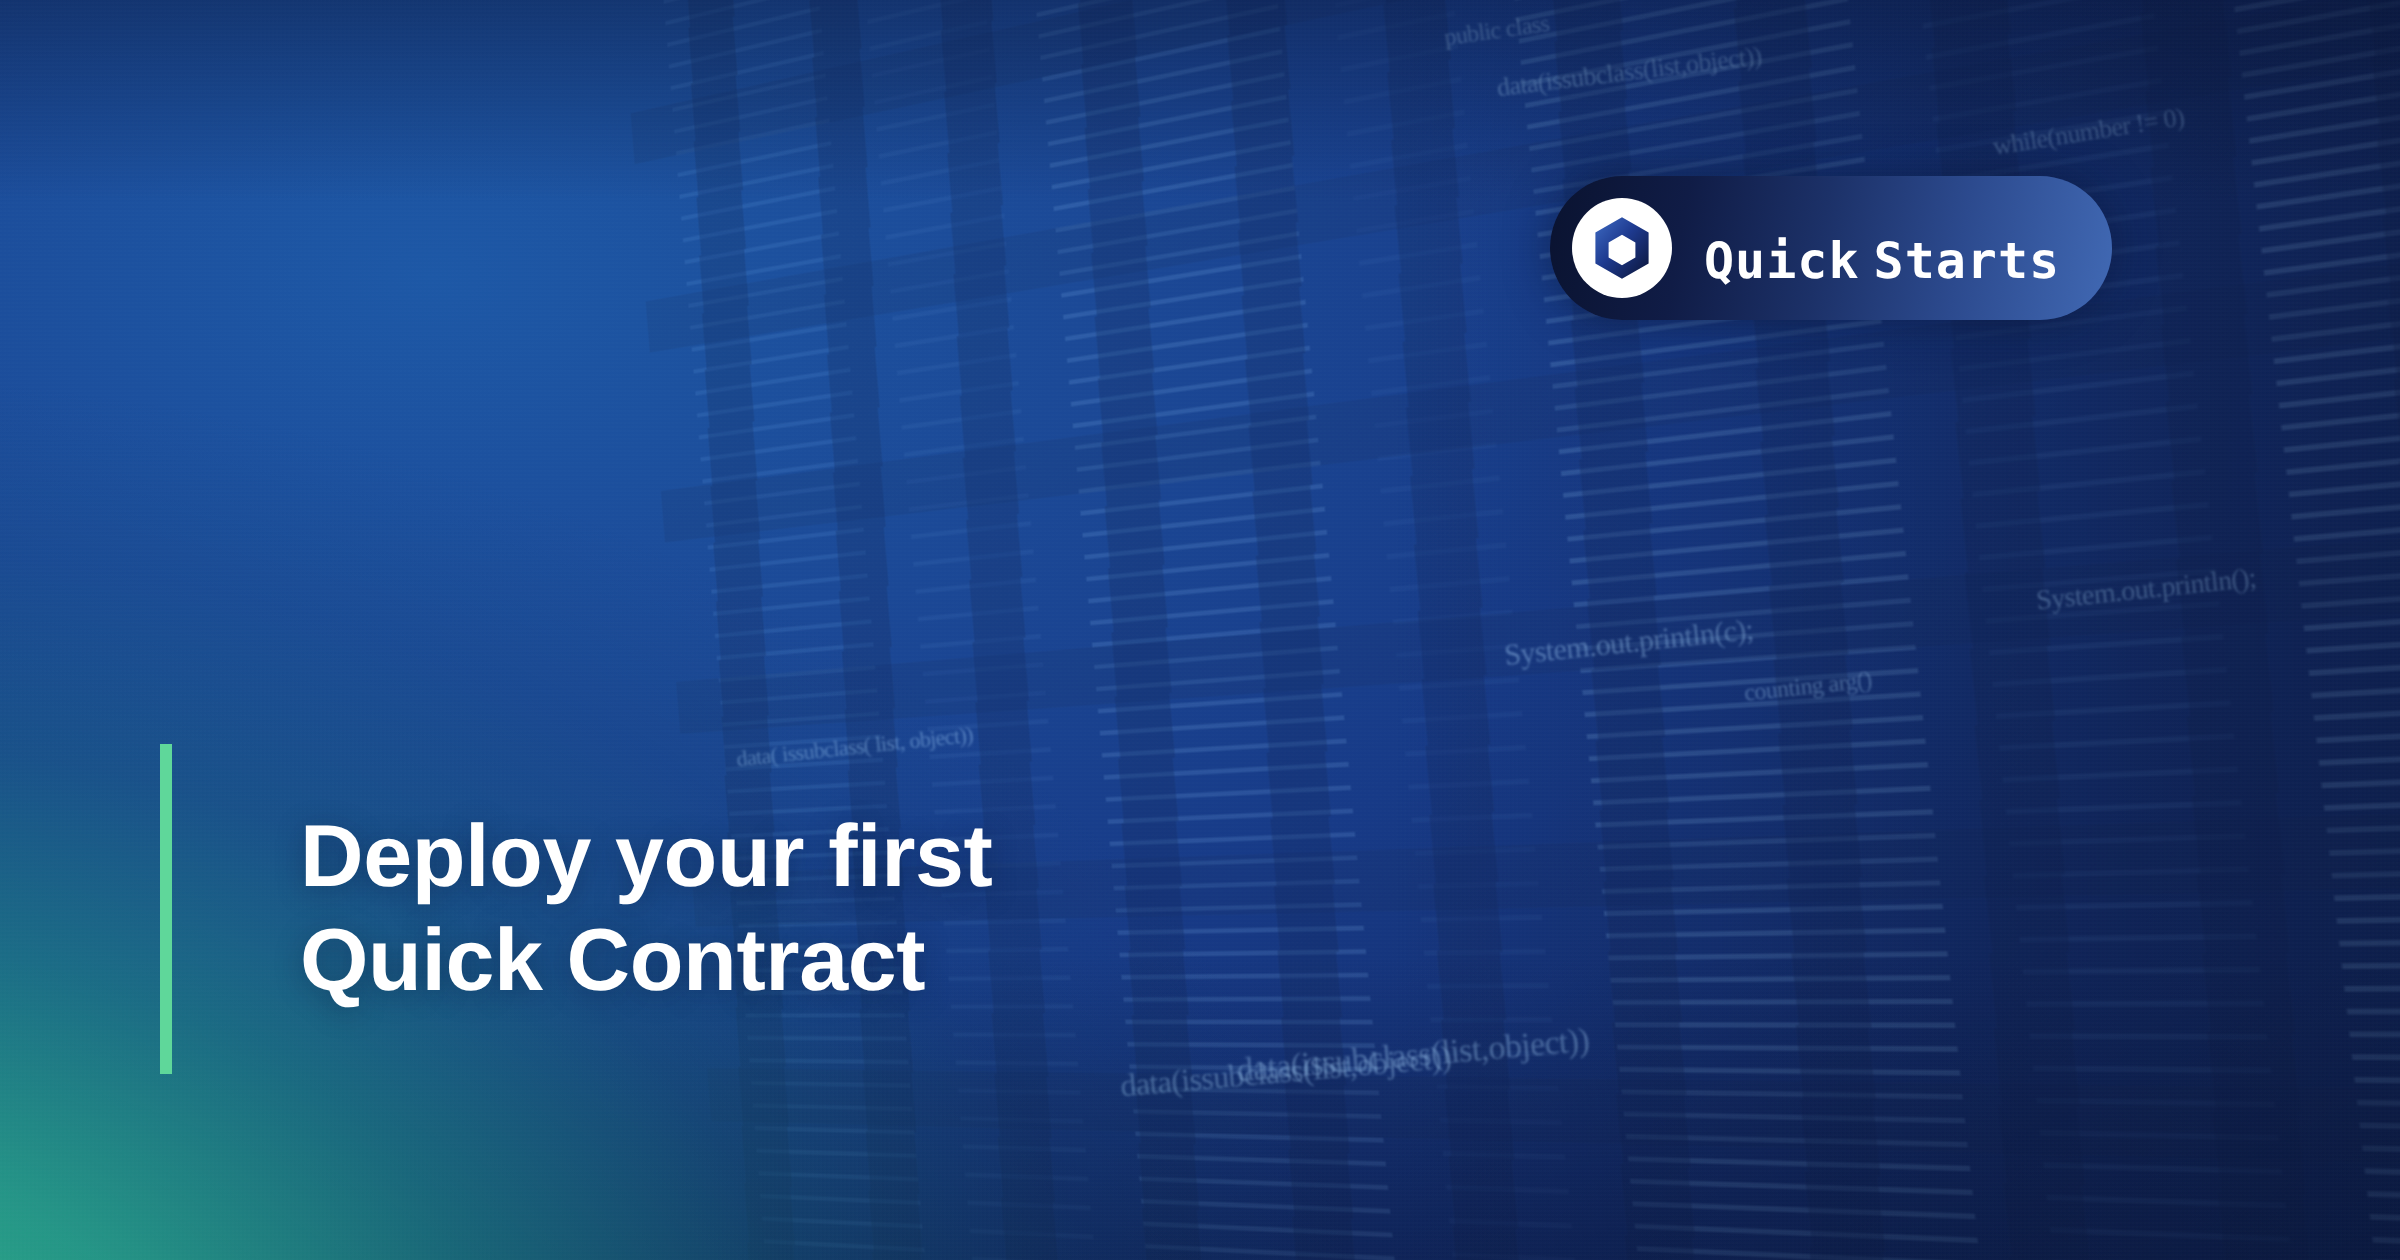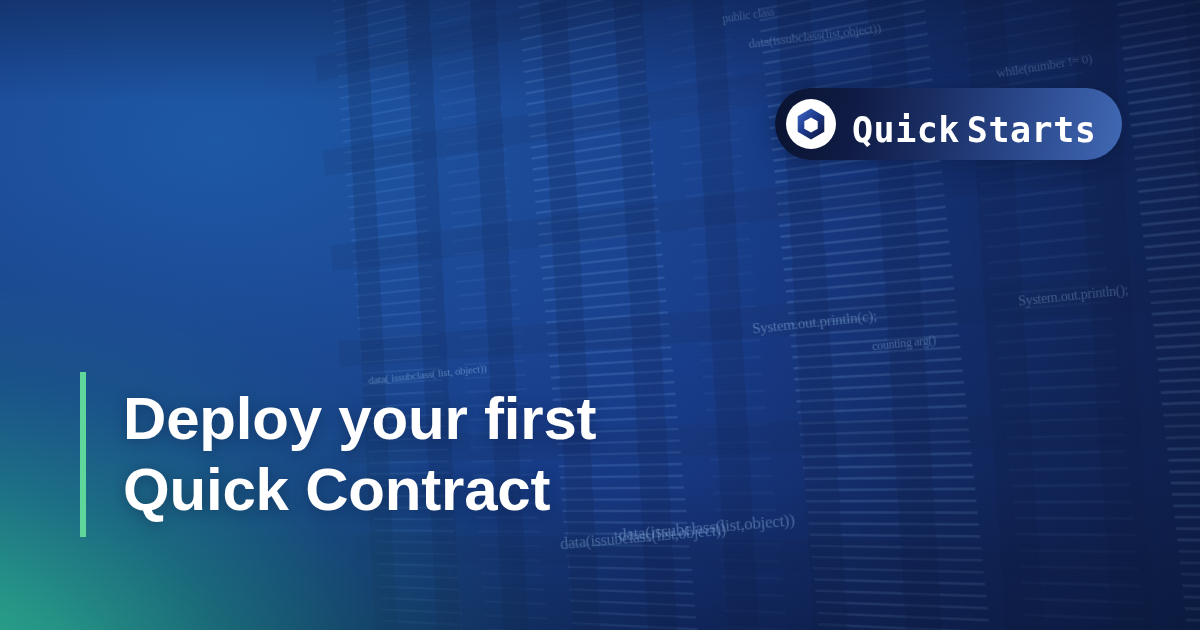--- a/index.html
+++ b/index.html
@@ -131,21 +131,21 @@
     background: #ffffff;
     display: flex;
     align-items: center;
     justify-content: center;
     flex: 0 0 auto;
   }
   #badge .logo-circle svg { display: block; }
   #badge .badge-text {
     color: #ffffff;
     font-family: "DejaVu Sans Mono", monospace;
-    font-size: 35px;
+    font-size: 25px;
     font-weight: 700;
     letter-spacing: 0.5px;
     line-height: 1;
     white-space: nowrap;
     margin-top: 12px;
   }
   #badge .badge-text .gap { display: inline-block; width: 7px; }
 
   
   #headline-wrap {
@@ -158,26 +158,27 @@
     gap: 37px;
   }
   #accent-bar {
     width: 6px;
     height: 165px;
     background: #5FD79A;
     flex: 0 0 auto;
   }
   #headline {
     color: #ffffff;
-    font-size: 60px;
+    font-size: 44px;
     font-weight: 700;
     line-height: 1.18;
     letter-spacing: -0.2px;
     white-space: nowrap;
     text-shadow: 0 2px 14px rgba(8,20,50,.35);
+    margin-left: 27px;
   }
   #headline .line { display: block; }
 </style>
 </head>
 <body>
 
 <div id="banner">
 
   <div class="bg-layer bg-base"></div>
 

